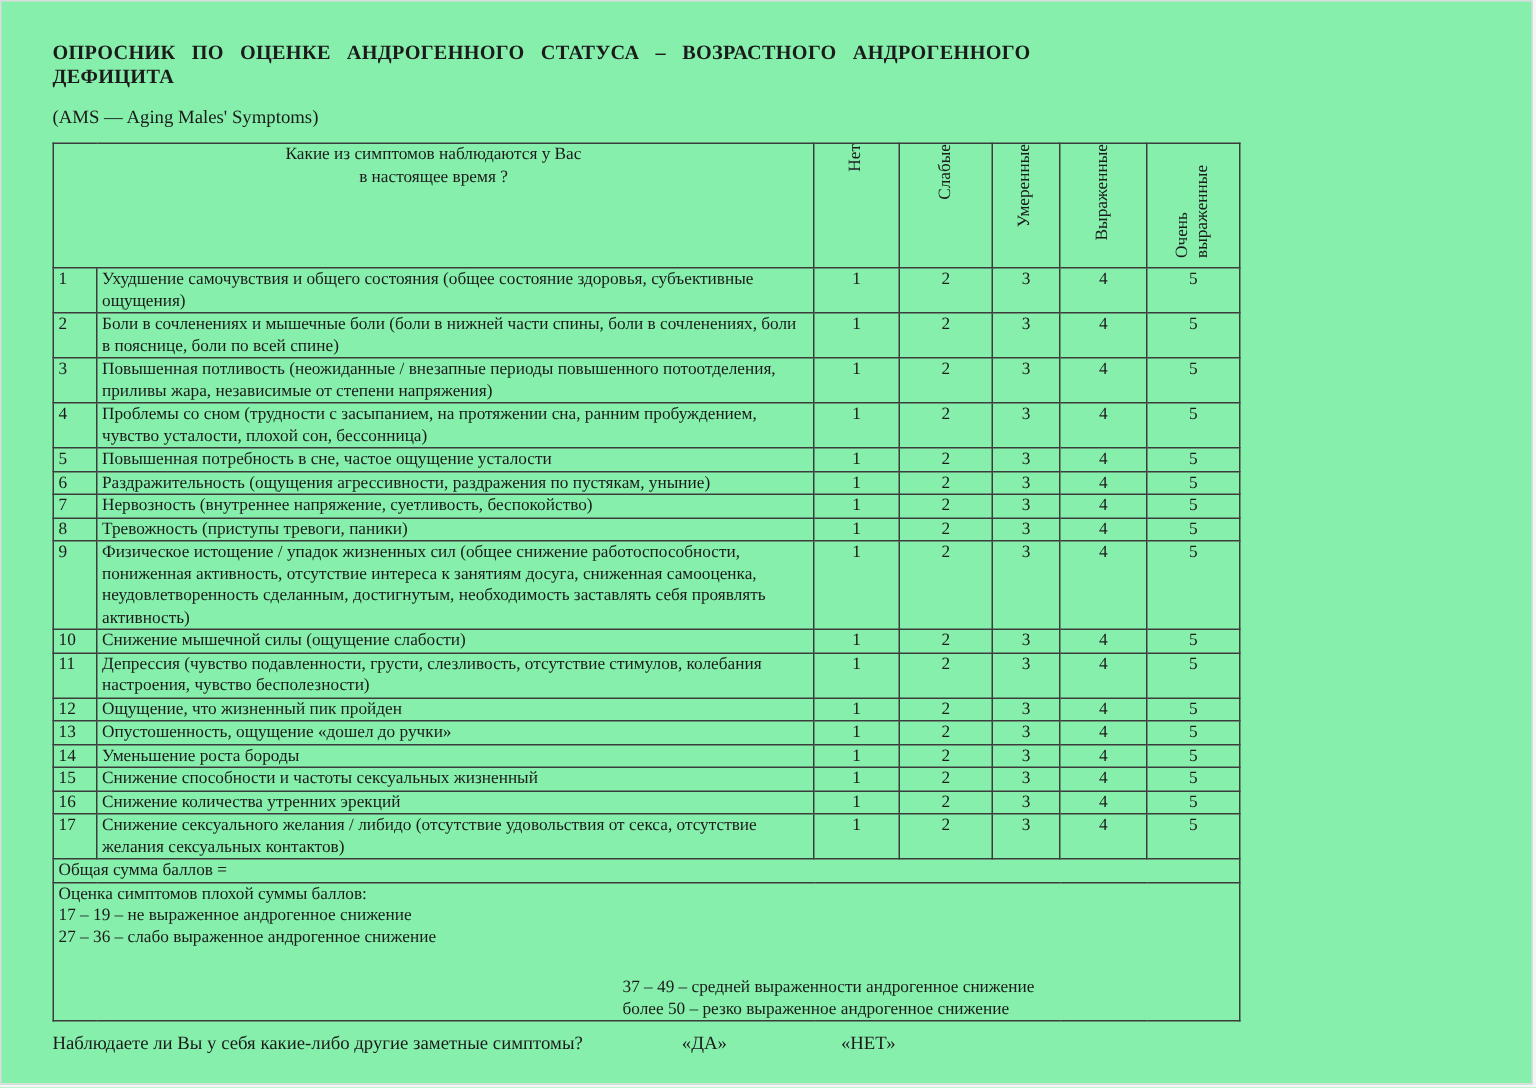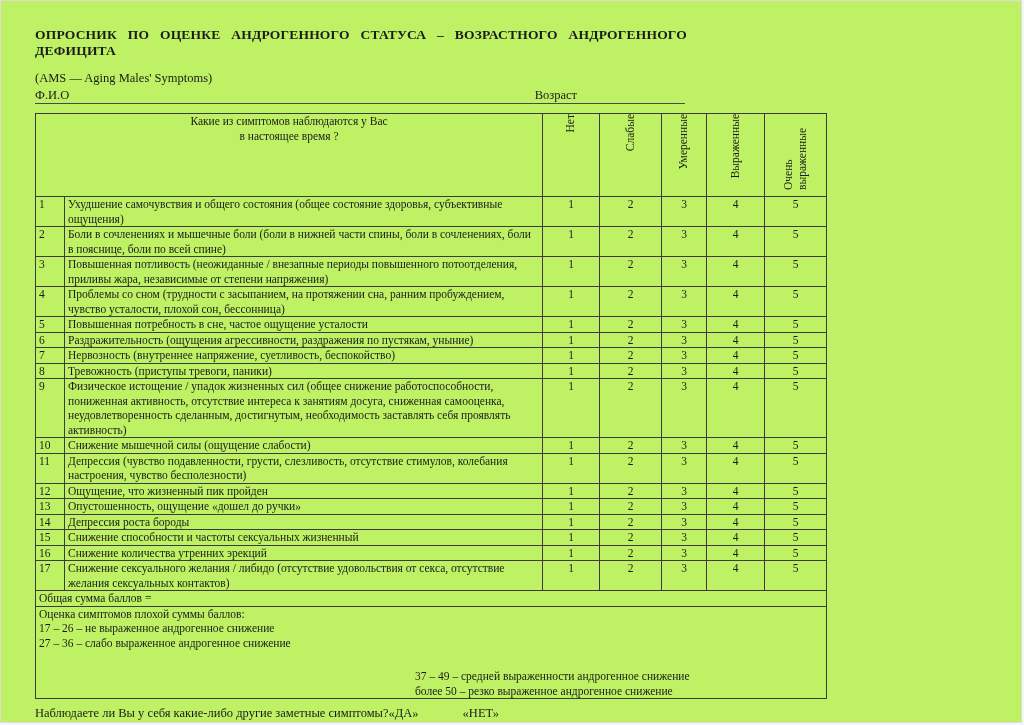--- a/index.html
+++ b/index.html
@@ -6,21 +6,21 @@
   body {
     width:1024px; height:725px;
     background:#f6f6f6;
     font-family:"Liberation Serif","DejaVu Serif",serif;
     color:#1b1b1b;
     -webkit-font-smoothing:antialiased;
   }
   .page {
     position:relative;
     width:1022px; height:723px;
-    background:#bef264;
+    background:#86efac;
     border:1px solid #dcdcdc;
     box-sizing:border-box;
     padding:26px 0 0 34px;
     overflow:hidden;
   }
   
   .title1 {
     width:652px;
     font-weight:bold;
     font-size:13.5px;
@@ -83,46 +83,40 @@
   }
   td.num { text-align:left; padding-left:6px; }
   td.score { text-align:center; }
   td.fullrow { padding:1px 3px 1px 6px; }
   .assess-cols { display:flex; width:100%; }
   .assess-left { width:376px; flex:0 0 auto; }
   .assess-right { flex:1 1 auto;margin-top:48px; }
   .assess-line { line-height:14.5px; }
   
   .footer { width:780px; font-size:12.5px; margin-top:6px; }
-  .foot-line1 { display:flex; white-space:nowrap; line-height:17px; }
-  .yes-opt { }
+  .foot-line1 { display:flex; white-space:nowrap; line-height:17px;gap:32px; }
+  .yes-opt { margin-left:34px; }
   .no-opt  { margin-left:44px; }
   .foot-line2 { display:flex; align-items:flex-end; line-height:18px; margin-top:2px; white-space:nowrap; }
   .describe-blank {
     width:482px;
     border-bottom:1px solid #4a4a4a;
     margin-left:6px;
     height:15px;
   }
 </style>
 </head>
 <body>
 
 <div class="page">
 
   <div>
     <div class="title1">ОПРОСНИК ПО ОЦЕНКЕ АНДРОГЕННОГО СТАТУСА – ВОЗРАСТНОГО АНДРОГЕННОГО ДЕФИЦИТА</div>
     <div class="title2">(AMS — Aging Males' Symptoms)</div>
 
-    <div class="rule-row">
-      <span>Ф.И.О</span>
-      <span class="grow blank"></span>
-      <span>Возраст</span>
-      <span class="blank" style="width:108px;"></span>
-    </div>
 
   </div>
 
   <table class="ams">
     <colgroup>
       <col style="width:29px;">
       <col style="width:478px;">
       <col style="width:57px;">
       <col style="width:62px;">
       <col style="width:45px;">
@@ -265,21 +259,21 @@
           <td class="num">13</td>
           <td class="q">Опустошенность, ощущение «дошел до ручки»</td>
           <td class="score">1</td>
           <td class="score">2</td>
           <td class="score">3</td>
           <td class="score">4</td>
           <td class="score">5</td>
         </tr>
         <tr>
           <td class="num">14</td>
-          <td class="q">Депрессия роста бороды</td>
+          <td class="q">Уменьшение роста бороды</td>
           <td class="score">1</td>
           <td class="score">2</td>
           <td class="score">3</td>
           <td class="score">4</td>
           <td class="score">5</td>
         </tr>
         <tr>
           <td class="num">15</td>
           <td class="q">Снижение способности и частоты сексуальных жизненный</td>
           <td class="score">1</td>
@@ -309,21 +303,21 @@
       </tbody>
     <tbody>
       <tr>
         <td class="fullrow" colspan="7">Общая сумма баллов =</td>
       </tr>
       <tr>
         <td class="fullrow" colspan="7">
           <div class="assess-line">Оценка симптомов плохой суммы баллов:</div>
           <div class="assess-cols">
             <div class="assess-left">
-              <div class="assess-line">17 – 26 – не выраженное андрогенное снижение</div>
+              <div class="assess-line">17 – 19 – не выраженное андрогенное снижение</div>
               <div class="assess-line">27 – 36 – слабо выраженное андрогенное снижение</div>
             </div>
             <div class="assess-right">
               <div class="assess-line">37 – 49 – средней выраженности андрогенное снижение</div>
               <div class="assess-line">более 50 – резко выраженное андрогенное снижение</div>
             </div>
           </div>
         </td>
       </tr>
     </tbody>

